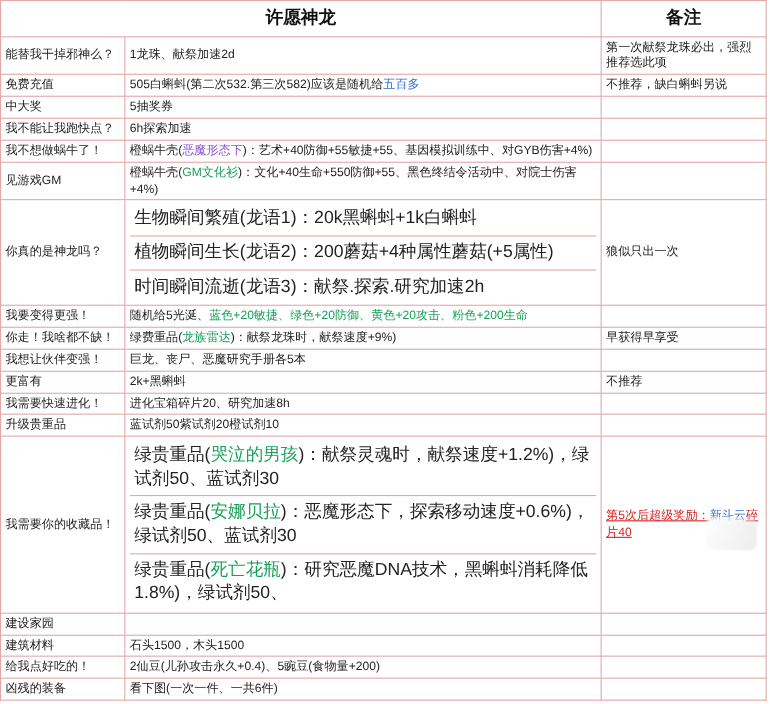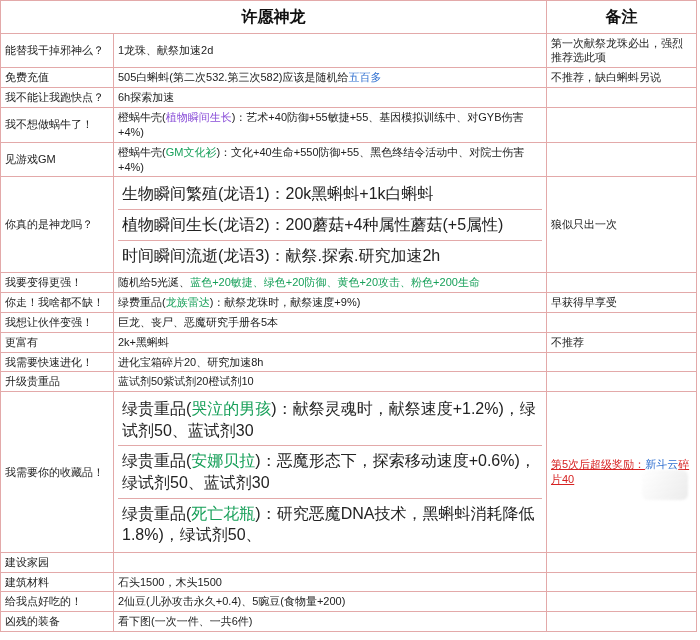--- a/index.html
+++ b/index.html
@@ -46,30 +46,35 @@
       <td class="val">1龙珠、献祭加速2d</td>
       <td class="note">第一次献祭龙珠必出，强烈推荐选此项</td>
     </tr>
 
     <tr>
       <td class="wish">免费充值</td>
       <td class="val"><span>505白蝌蚪(第二次532.第三次582)应该是随机给</span><span class="hl-blue">五百多</span></td>
       <td class="note">不推荐，缺白蝌蚪另说</td>
     </tr>
 
+    <tr>
+      <td class="wish">中大奖</td>
+      <td class="val">5抽奖券</td>
+      <td class="note"></td>
+    </tr>
 
     <tr>
       <td class="wish">我不能让我跑快点？</td>
       <td class="val">6h探索加速</td>
       <td class="note"></td>
     </tr>
 
     <tr>
       <td class="wish">我不想做蜗牛了！</td>
-      <td class="val"><span>橙蜗牛壳(</span><span class="hl-purple">植物瞬间生长</span><span>)：艺术+40防御+55敏捷+55、基因模拟训练中、对GYB伤害+4%)</span></td>
+      <td class="val"><span>橙蜗牛壳(</span><span class="hl-purple">恶魔形态下</span><span>)：艺术+40防御+55敏捷+55、基因模拟训练中、对GYB伤害+4%)</span></td>
       <td class="note"></td>
     </tr>
 
     <tr>
       <td class="wish">见游戏GM</td>
       <td class="val"><span>橙蜗牛壳(</span><span class="hl-green">GM文化衫</span><span>)：文化+40生命+550防御+55、黑色终结令活动中、对院士伤害+4%)</span></td>
       <td class="note"></td>
     </tr>
 
     <tr>

